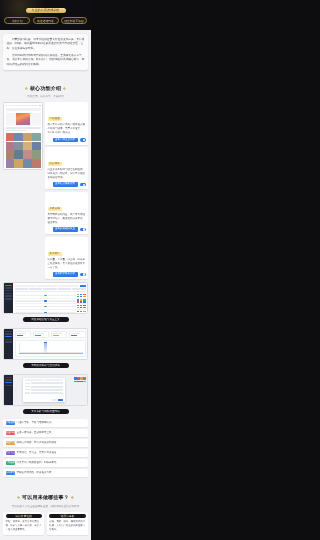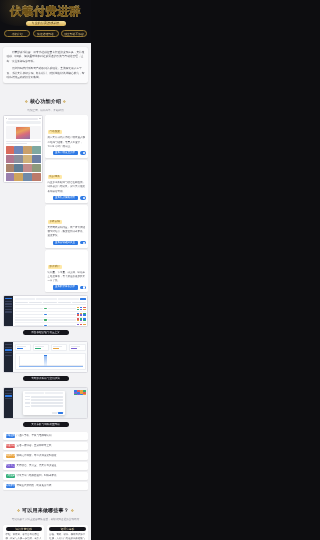--- a/index.html
+++ b/index.html
@@ -288,21 +288,20 @@
     white-space: nowrap;
   }
   .case .cb { font-size: 2.4px; line-height: 1.7; color: #55555e; min-height: 12px;}
 </style>
 </head>
 <body>
 
 <div class="page">
 
   <div class="hero">
-    <div class="hero-title">伏羲付费进群</div>
     <div class="hero-badge">专业的付费进群系统</div>
     <div class="hero-pills">
       <div class="pill">功能介绍</div>
       <div class="pill">快速搭建部署</div>
       <div class="pill">独立部署不加密</div>
     </div>
   </div>
 
   <div class="intro">
     <p>付费进群系统是一款专为社群运营者打造的变现工具，支持微信群、QQ群、知识星球等多种社群渠道的引流与自动化管理，让每一次拉新都有迹可循。</p>

